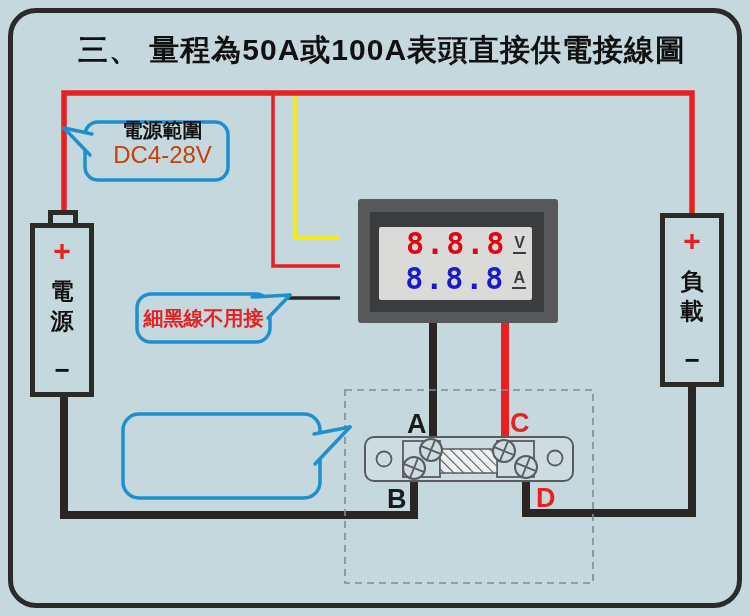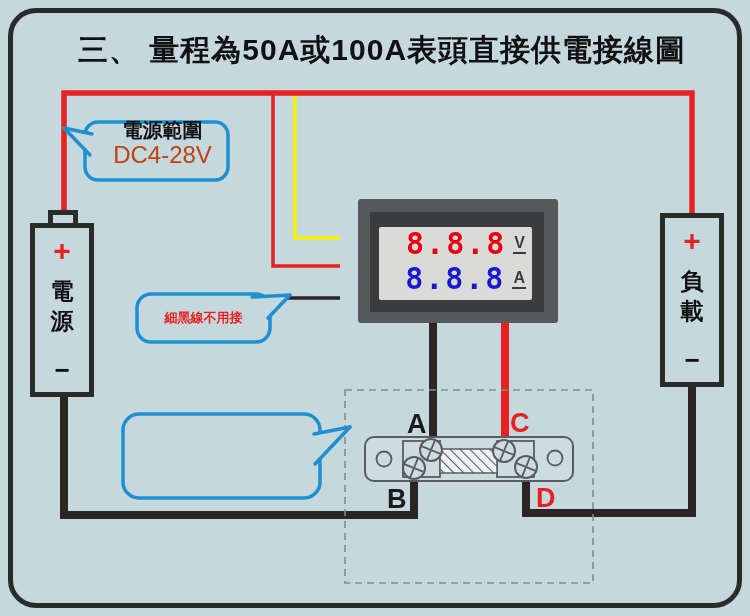--- a/index.html
+++ b/index.html
@@ -42,21 +42,21 @@
   .bat-plus{top:8px;color:#e8201f;font-size:30px;font-weight:bold;}
   .bat-c1{top:52px;font-size:23px;font-weight:bold;color:#111;}
   .bat-c2{top:82px;font-size:23px;font-weight:bold;color:#111;}
   .bat-minus{bottom:9px;font-size:26px;font-weight:bold;color:#111;}
 
   
   .co{position:absolute;display:flex;flex-direction:column;align-items:center;justify-content:center;text-align:center;}
   .co1{left:91px;top:122px;width:143px;height:44px;line-height:1.12;}
   .co1 .l1{font-size:20px;font-weight:bold;color:#111;}
   .co1 .l2{font-size:24px;font-weight:normal;color:#c2410c;}
-  .co2{left:137px;top:294px;width:133px;height:48px;font-size:13px;font-weight:bold;color:#e8201f;text-align:center;}
+  .co2{left:137px;top:294px;width:133px;height:48px;font-size:20px;font-weight:bold;color:#e8201f;text-align:center;}
   .co3{left:123px;top:414px;width:197px;height:84px;font-size:19px;font-weight:bold;color:#e8201f;line-height:1.35;}
 </style>
 </head>
 <body>
 
 <div class="canvas">
 
   <svg class="wire-layer" width="750" height="616" viewBox="0 0 750 616">
     <defs>
       <pattern id="hatch" width="7" height="7" patternUnits="userSpaceOnUse" patternTransform="rotate(-45)">

